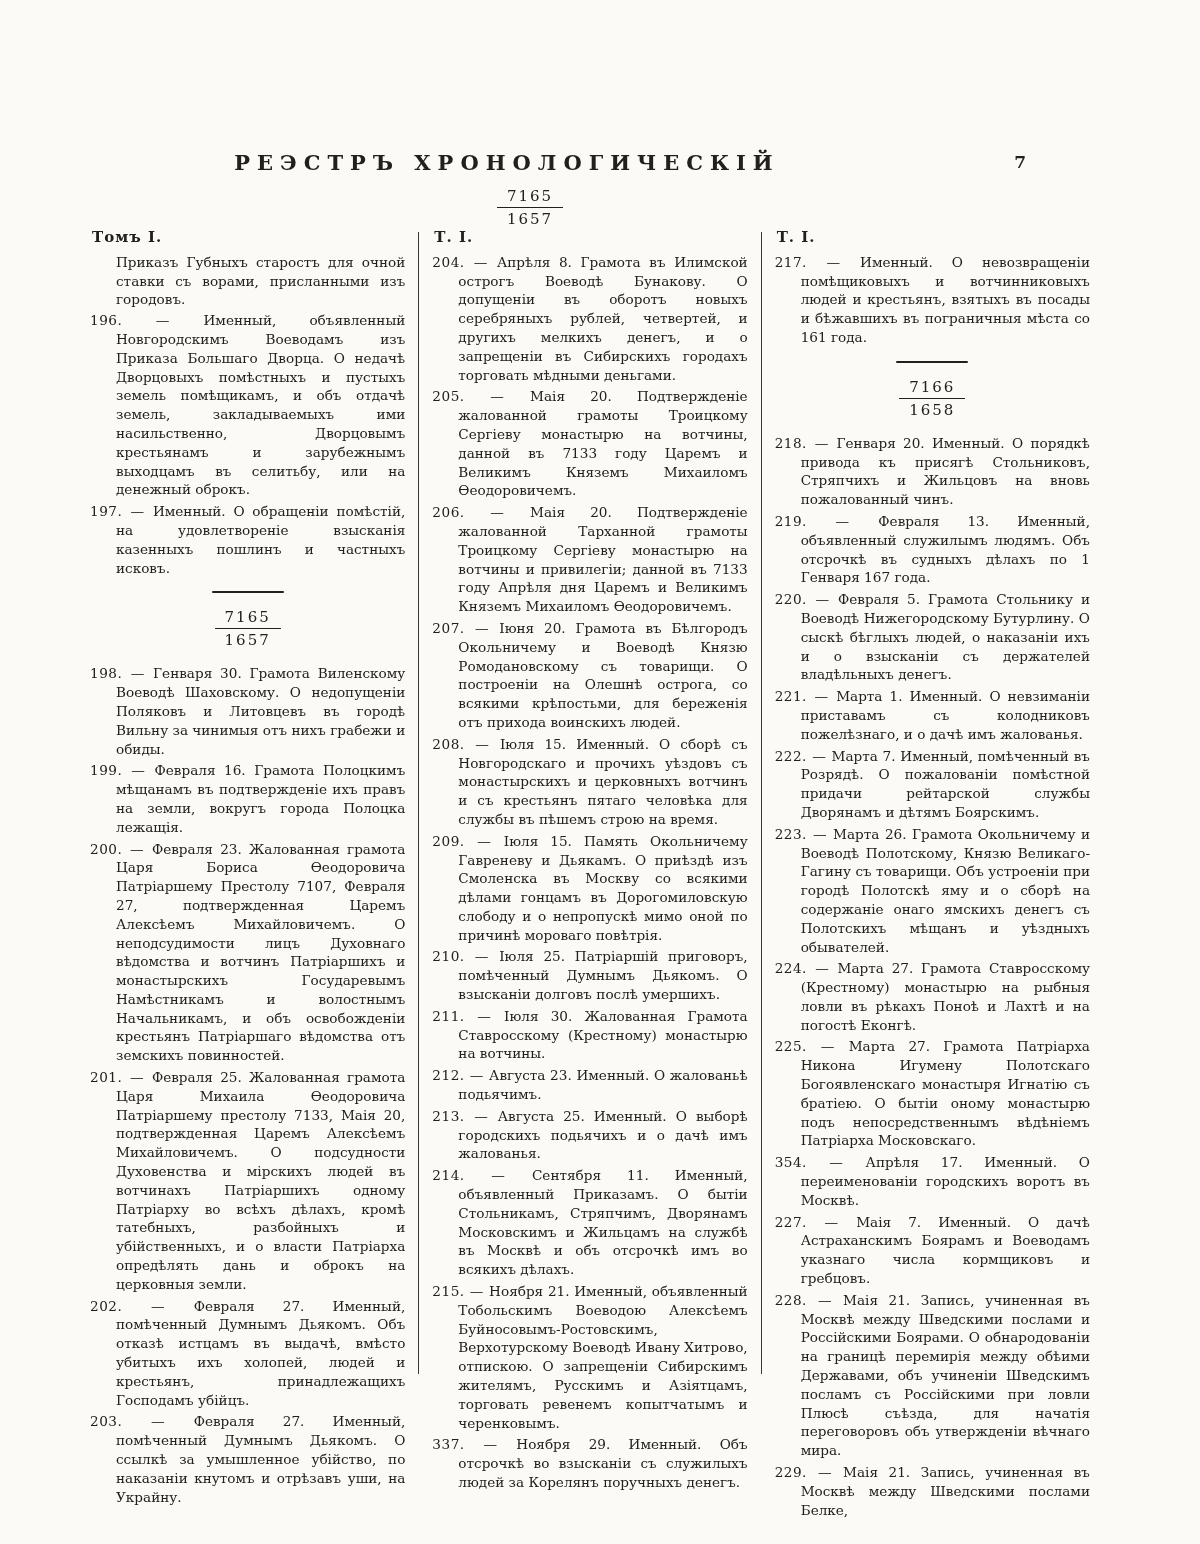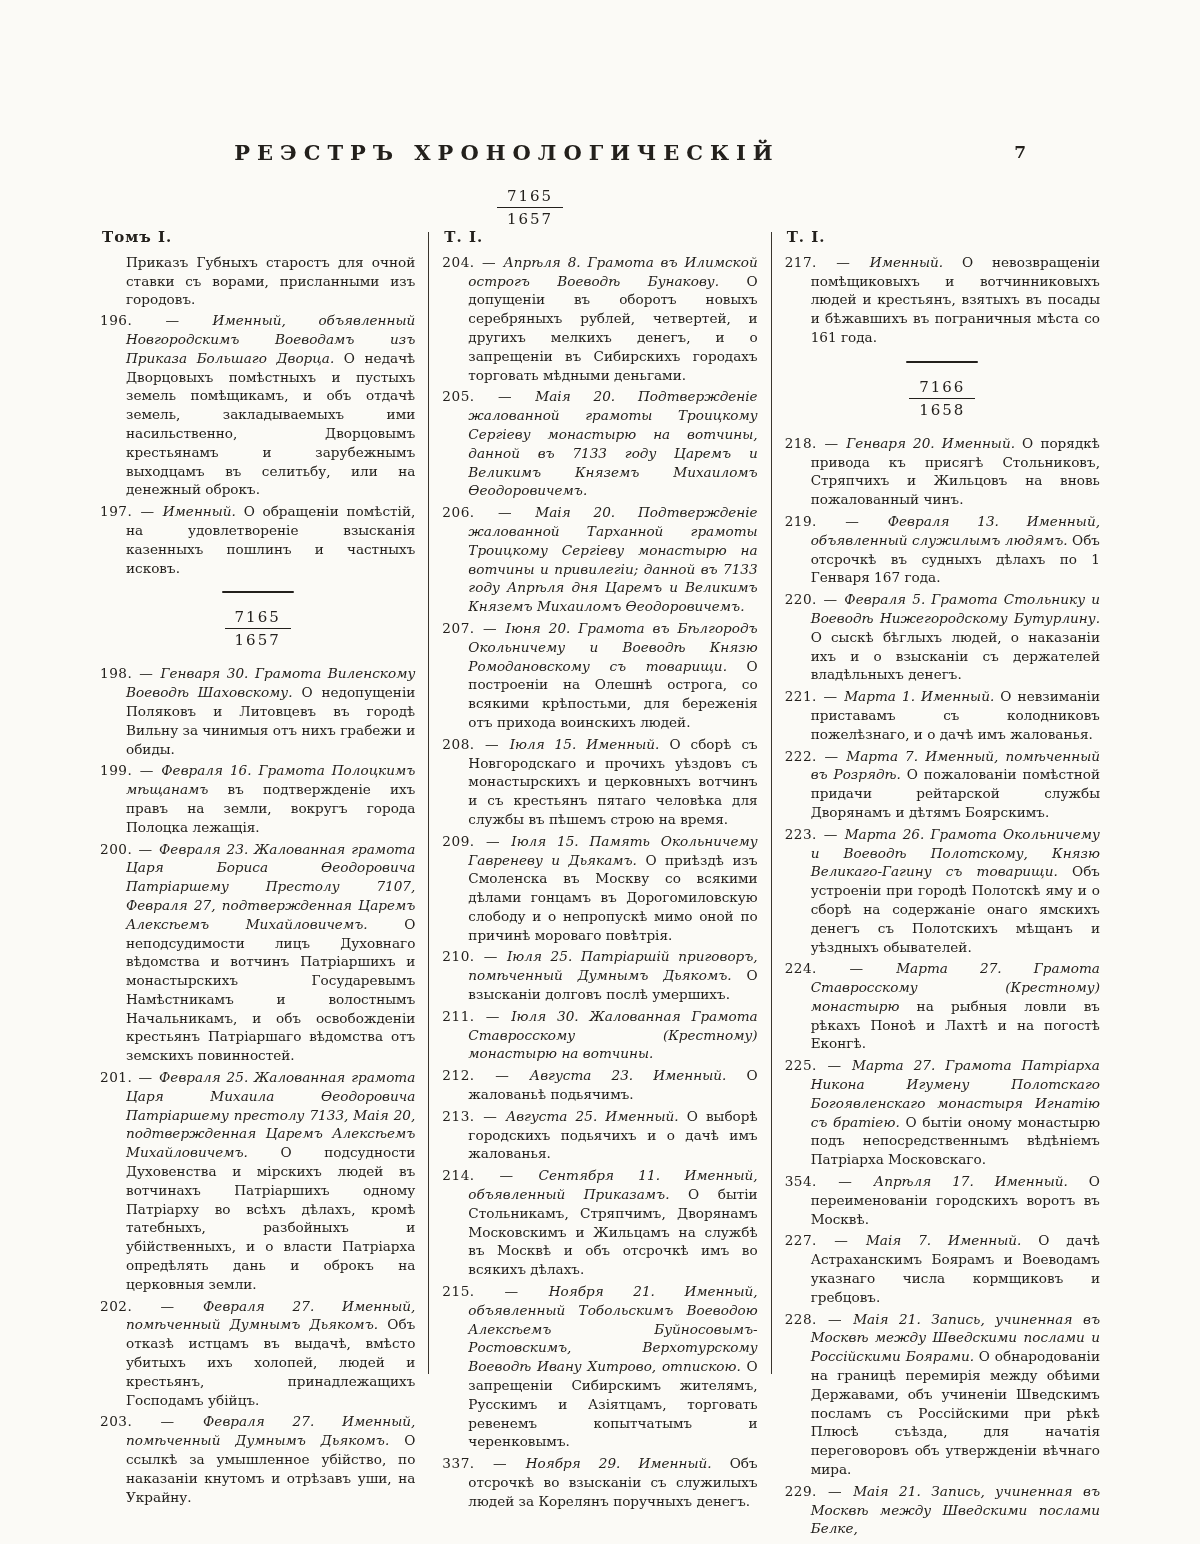--- a/index.html
+++ b/index.html
@@ -5,43 +5,43 @@
   html,body{margin:0;padding:0;}
   body{
     width:1200px;height:1544px;
     background:#fbfaf6;
     font-family:"DejaVu Serif","Liberation Serif",serif;
     color:#23201c;
     position:relative;
     overflow:hidden;
   }
   .page{position:absolute;inset:0;}
-  .running-head{position:absolute;top:140px;left:0;width:1144px;height:30px;}
+  .running-head{position:absolute;top:150px;left:0;width:1144px;height:30px;}
   .page-title{
     position:absolute;left:0;right:130px;text-align:center;
     font-size:21px;font-weight:700;letter-spacing:7px;white-space:nowrap;
   }
   .page-number{
     position:absolute;right:118px;top:2px;font-size:17px;font-weight:700;
   }
   .fraction{display:inline-block;font-size:15px;letter-spacing:2px;line-height:20px;}
   .fraction .top{display:block;border-bottom:1.2px solid #23201c;padding:0 10px 1px 10px;}
   .fraction .bottom{display:block;padding-top:1px;}
   .top-fraction-wrap{position:absolute;top:186px;left:0;right:140px;text-align:center;}
   .columns{
-    position:absolute;top:228px;left:100px;width:1000px;
+    position:absolute;top:228px;left:90px;width:1000px;
     display:flex;align-items:stretch;
   }
   .col{width:316px;font-size:13.6px;line-height:18.8px;text-align:justify;}
   .vline{width:1px;background:#3a352e;margin:4px 13px 0 13px;height:1142px;}
   .col-header{font-size:15px;font-weight:700;text-align:left;margin:0 0 6px 2px;letter-spacing:1px;}
   .intro{margin:0 0 2px 0;padding-left:26px;}
   .entry{margin:0 0 3px 0;padding-left:26px;text-indent:-26px;}
   .entry .num{letter-spacing:0.5px;}
-  .entry .lead{font-style:italic;}
+  .entry .lead{}
   .section-divider{width:72px;height:2px;background:#23201c;margin:14px auto 14px auto;border-radius:1px;}
   .col-fraction{text-align:center;margin:4px 0 14px 0;}
 </style>
 </head>
 <body>
 
 <div class="page">
 
   <div class="running-head">
     <div class="page-title">РЕЭСТРЪ  ХРОНОЛОГИЧЕСКІЙ</div>
@@ -96,18 +96,18 @@
         <p class="entry"><span class="num">218. — </span><span class="lead">Генваря 20. Именный.</span><span class="body"> О порядкѣ привода къ присягѣ Стольниковъ, Стряпчихъ и Жильцовъ на вновь пожалованный чинъ.</span></p>
         <p class="entry"><span class="num">219. — </span><span class="lead">Февраля 13. Именный, объявленный служилымъ людямъ.</span><span class="body"> Объ отсрочкѣ въ судныхъ дѣлахъ по 1 Генваря 167 года.</span></p>
         <p class="entry"><span class="num">220. — </span><span class="lead">Февраля 5. Грамота Стольнику и Воеводѣ Нижегородскому Бутурлину.</span><span class="body"> О сыскѣ бѣглыхъ людей, о наказаніи ихъ и о взысканіи съ держателей владѣльныхъ денегъ.</span></p>
         <p class="entry"><span class="num">221. — </span><span class="lead">Марта 1. Именный.</span><span class="body"> О невзиманіи приставамъ съ колодниковъ пожелѣзнаго, и о дачѣ имъ жалованья.</span></p>
         <p class="entry"><span class="num">222. — </span><span class="lead">Марта 7. Именный, помѣченный въ Розрядѣ.</span><span class="body"> О пожалованіи помѣстной придачи рейтарской службы Дворянамъ и дѣтямъ Боярскимъ.</span></p>
         <p class="entry"><span class="num">223. — </span><span class="lead">Марта 26. Грамота Окольничему и Воеводѣ Полотскому, Князю Великаго-Гагину съ товарищи.</span><span class="body"> Объ устроеніи при городѣ Полотскѣ яму и о сборѣ на содержаніе онаго ямскихъ денегъ съ Полотскихъ мѣщанъ и уѣздныхъ обывателей.</span></p>
         <p class="entry"><span class="num">224. — </span><span class="lead">Марта 27. Грамота Ставросскому (Крестному) монастырю</span><span class="body"> на рыбныя ловли въ рѣкахъ Поноѣ и Лахтѣ и на погостѣ Еконгѣ.</span></p>
         <p class="entry"><span class="num">225. — </span><span class="lead">Марта 27. Грамота Патріарха Никона Игумену Полотскаго Богоявленскаго монастыря Игнатію съ братіею.</span><span class="body"> О бытіи оному монастырю подъ непосредственнымъ вѣдѣніемъ Патріарха Московскаго.</span></p>
         <p class="entry"><span class="num">354. — </span><span class="lead">Апрѣля 17. Именный.</span><span class="body"> О переименованіи городскихъ воротъ въ Москвѣ.</span></p>
         <p class="entry"><span class="num">227. — </span><span class="lead">Маія 7. Именный.</span><span class="body"> О дачѣ Астраханскимъ Боярамъ и Воеводамъ указнаго числа кормщиковъ и гребцовъ.</span></p>
-        <p class="entry"><span class="num">228. — </span><span class="lead">Маія 21. Запись, учиненная въ Москвѣ между Шведскими послами и Россійскими Боярами.</span><span class="body"> О обнародованіи на границѣ перемирія между обѣими Державами, объ учиненіи Шведскимъ посламъ съ Россійскими при рѣкѣ Плюсѣ съѣзда, для начатія переговоровъ объ утвержденіи вѣчнаго мира.</span></p>
+        <p class="entry"><span class="num">228. — </span><span class="lead">Маія 21. Запись, учиненная въ Москвѣ между Шведскими послами и Россійскими Боярами.</span><span class="body"> О обнародованіи на границѣ перемирія между обѣими Державами, объ учиненіи Шведскимъ посламъ съ Россійскими при ловли Плюсѣ съѣзда, для начатія переговоровъ объ утвержденіи вѣчнаго мира.</span></p>
         <p class="entry"><span class="num">229. — </span><span class="lead">Маія 21. Запись, учиненная въ Москвѣ между Шведскими послами Белке,</span></p>
       </div>
   </div>
 
 </div>
 
 </body></html>

